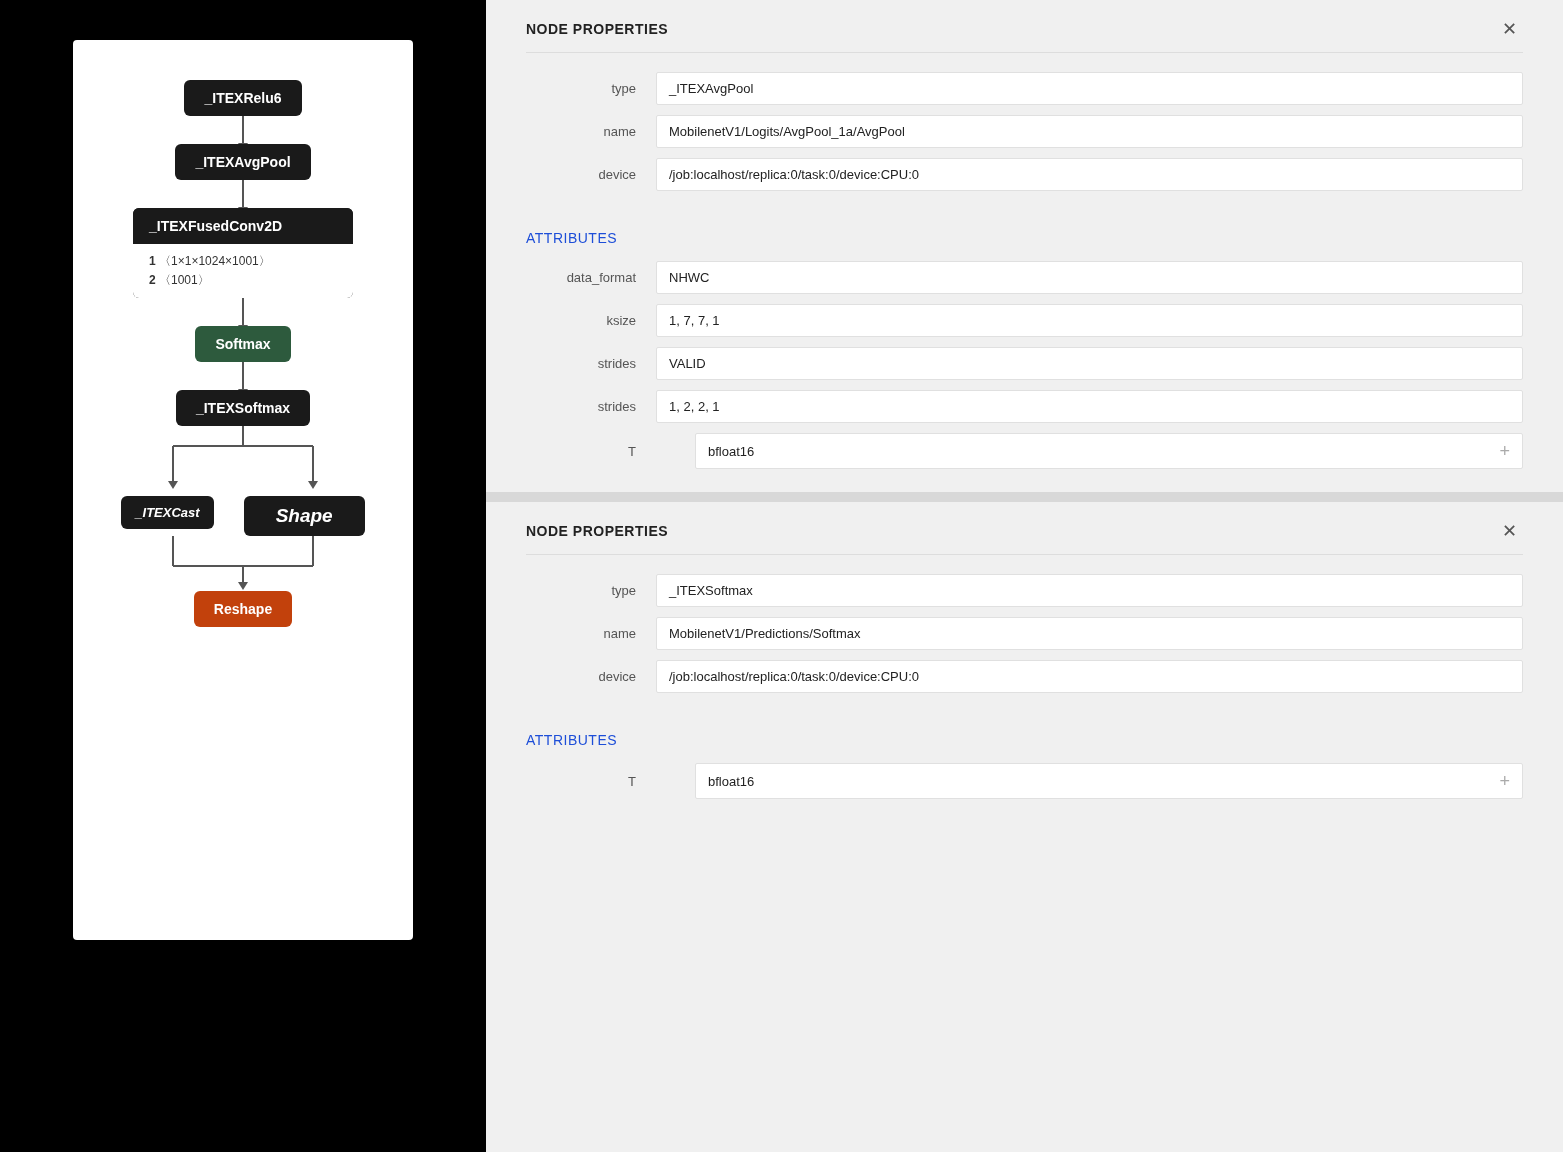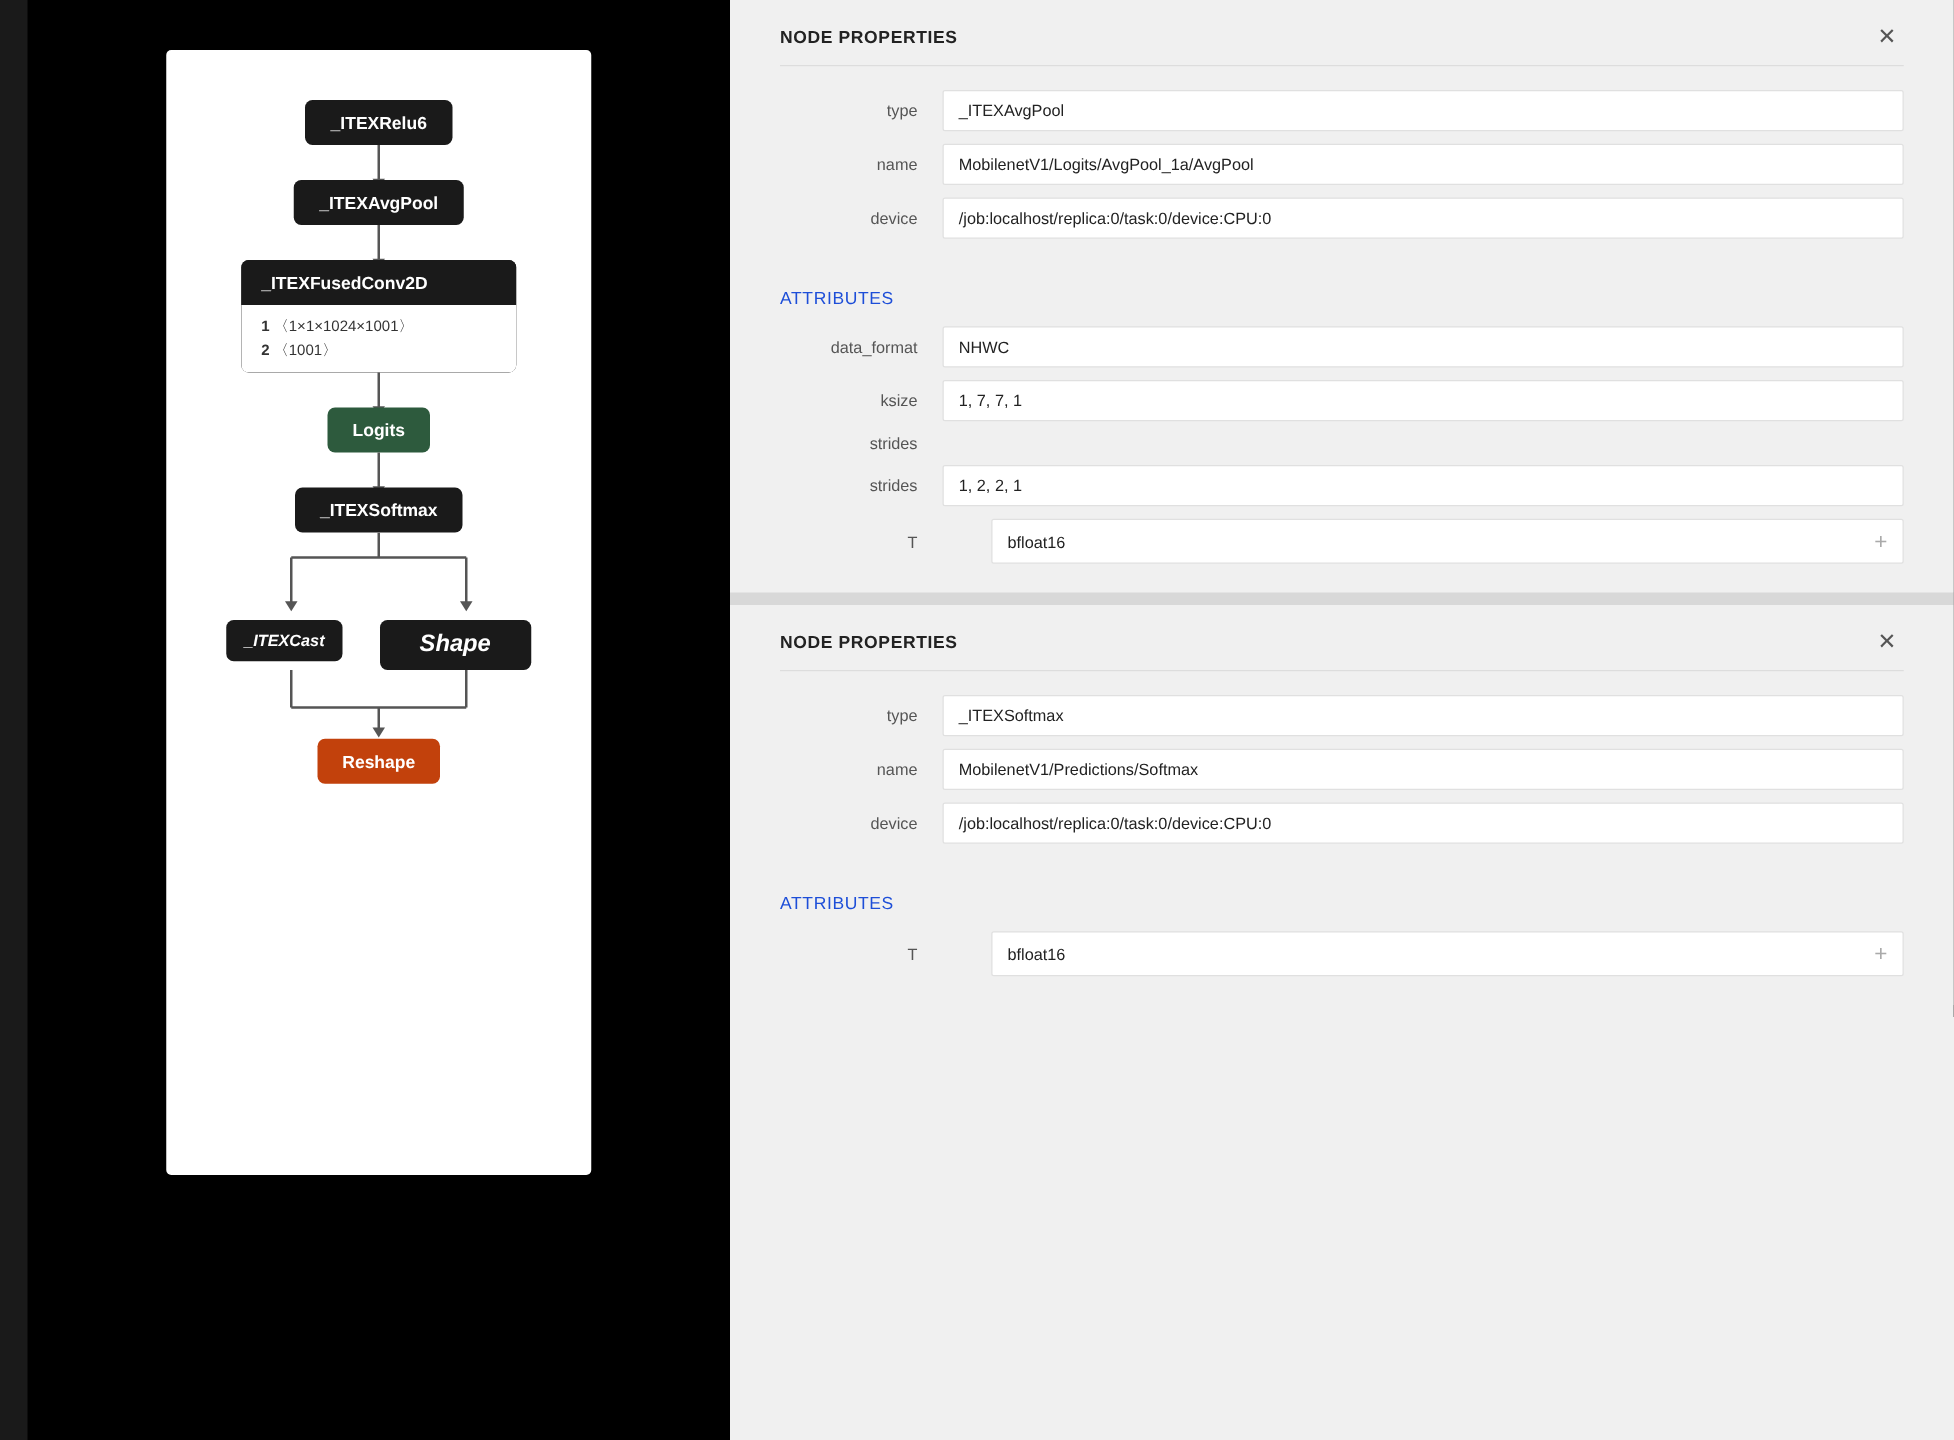--- a/index.html
+++ b/index.html
@@ -8,29 +8,28 @@
       font-size: 13px;
       background: #1a1a1a;
       display: flex;
       width: 1563px;
       min-height: 1152px;
       overflow: hidden;
     }
 
     
     .graph-panel {
-      width: 562px;
+      width: 486px;
       min-height: 1152px;
       background: #000;
       display: flex;
       align-items: flex-start;
       justify-content: center;
       padding: 40px 60px;
       flex-shrink: 0;
-      margin-left: 22px;
     }
 
     .graph-container {
       background: #fff;
       width: 340px;
       min-height: 900px;
       border-radius: 4px;
       padding: 20px;
       display: flex;
       flex-direction: column;
@@ -239,21 +238,21 @@
           <div class="node-fused-header">_ITEXFusedConv2D</div>
           <div class="node-fused-body">
             <div><b>1</b> 〈1×1×1024×1001〉</div>
             <div><b>2</b> 〈1001〉</div>
           </div>
         </div>
       </div>
       <div class="arrow"></div>
 
       <div class="node">
-        <div class="node-box node-green">Logits</div>
+        <div class="node-box node-green">Softmax</div>
       </div>
 
       <div style="display:flex; flex-direction:column; align-items:center; width:100%;">
 
         <div class="arrow"></div>
 
         <div class="node">
           <div class="node-box node-black">_ITEXSoftmax</div>
         </div>
 
@@ -339,20 +338,21 @@
       <div class="prop-value">NHWC</div>
     </div>
     <div style="height:4px;"></div>
     <div class="prop-row">
       <span class="prop-label">ksize</span>
       <div class="prop-value">1, 7, 7, 1</div>
     </div>
     <div style="height:4px;"></div>
     <div class="prop-row">
       <span class="prop-label">strides</span>
+      <div class="prop-value">VALID</div>
     </div>
     <div style="height:4px;"></div>
     <div class="prop-row">
       <span class="prop-label">strides</span>
       <div class="prop-value">1, 2, 2, 1</div>
     </div>
     <div style="height:4px;"></div>
     <div class="prop-row">
       <span class="prop-label">T</span>
       <div class="prop-value-with-plus">

